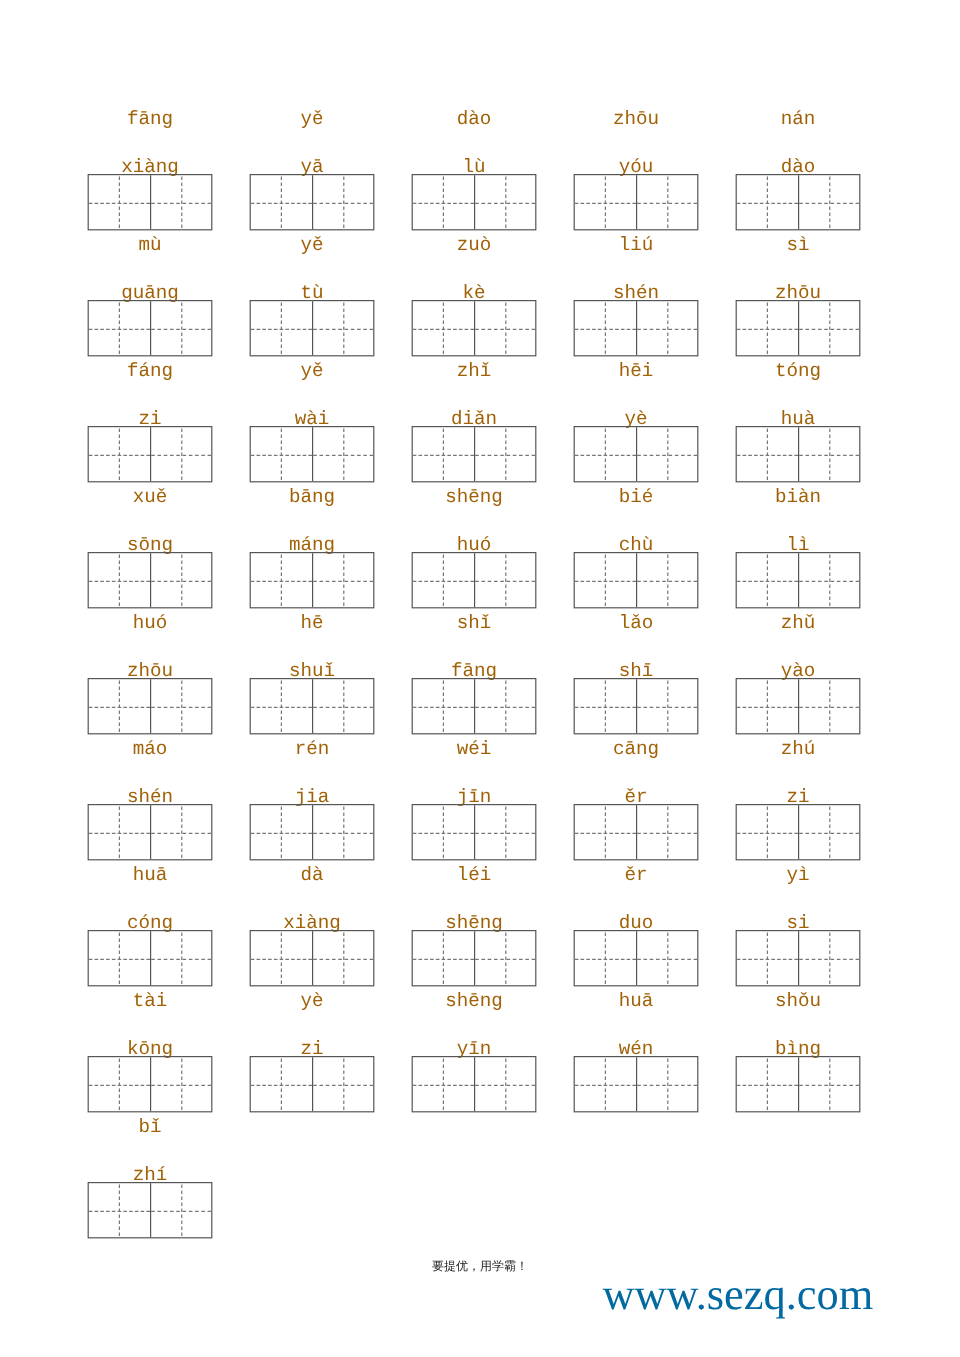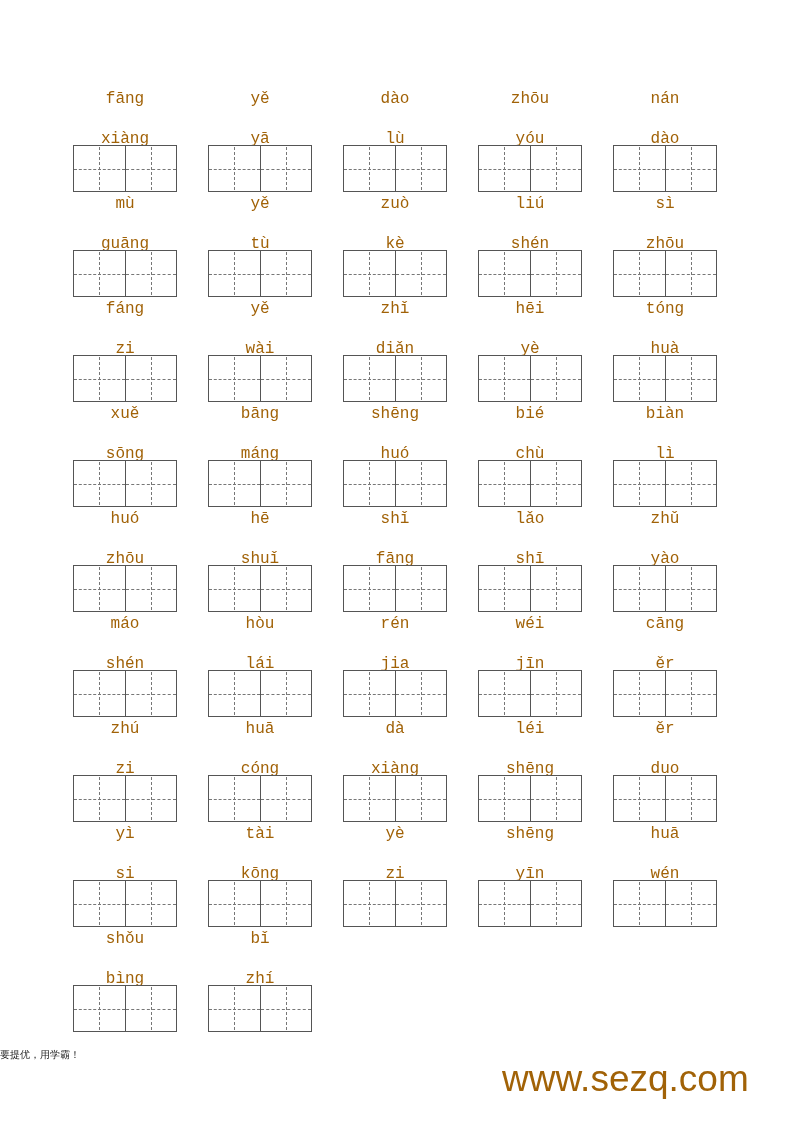--- a/index.html
+++ b/index.html
@@ -93,31 +93,32 @@
       left: 0;
       right: 0;
       height: 0;
       border-top: 1px dashed #777777;
     }
     .footer {
       position: absolute;
       top: 1048px;
       left: 0;
       width: 800px;
+      text-align: center;
       font-family: "DejaVu Sans", sans-serif;
       font-size: 10px;
       color: #222222;
     }
     .watermark {
       position: absolute;
       left: 502px;
       top: 1058px;
-      font-family: Liberation Sans, sans-serif;
+      font-family: Liberation Serif, serif;
       font-size: 37px;
-      color: #a16207;
+      color: #0369a1;
       letter-spacing: 0px;
     }
   </style>
 </head>
 <body>
 
 <div class="sheet">
   <div class="grid" id="grid">
       <div class="item">
         <div class="pinyin"><span class="syl">fāng</span><span class="sep"></span><span class="syl">xiàng</span></div>
@@ -439,33 +440,20 @@
             <div class="hguide"></div>
           </div>
           <div class="cell">
             <div class="vguide"></div>
             <div class="hguide"></div>
           </div>
         </div>
       </div>
       <div class="item">
         <div class="pinyin"><span class="syl">máo</span><span class="sep"></span><span class="syl">shén</span></div>
-        <div class="boxes">
-          <div class="cell">
-            <div class="vguide"></div>
-            <div class="hguide"></div>
-          </div>
-          <div class="cell">
-            <div class="vguide"></div>
-            <div class="hguide"></div>
-          </div>
-        </div>
-      </div>
-      <div class="item">
-        <div class="pinyin"><span class="syl">hòu</span><span class="sep"></span><span class="syl">lái</span></div>
         <div class="boxes">
           <div class="cell">
             <div class="vguide"></div>
             <div class="hguide"></div>
           </div>
           <div class="cell">
             <div class="vguide"></div>
             <div class="hguide"></div>
           </div>
         </div>

